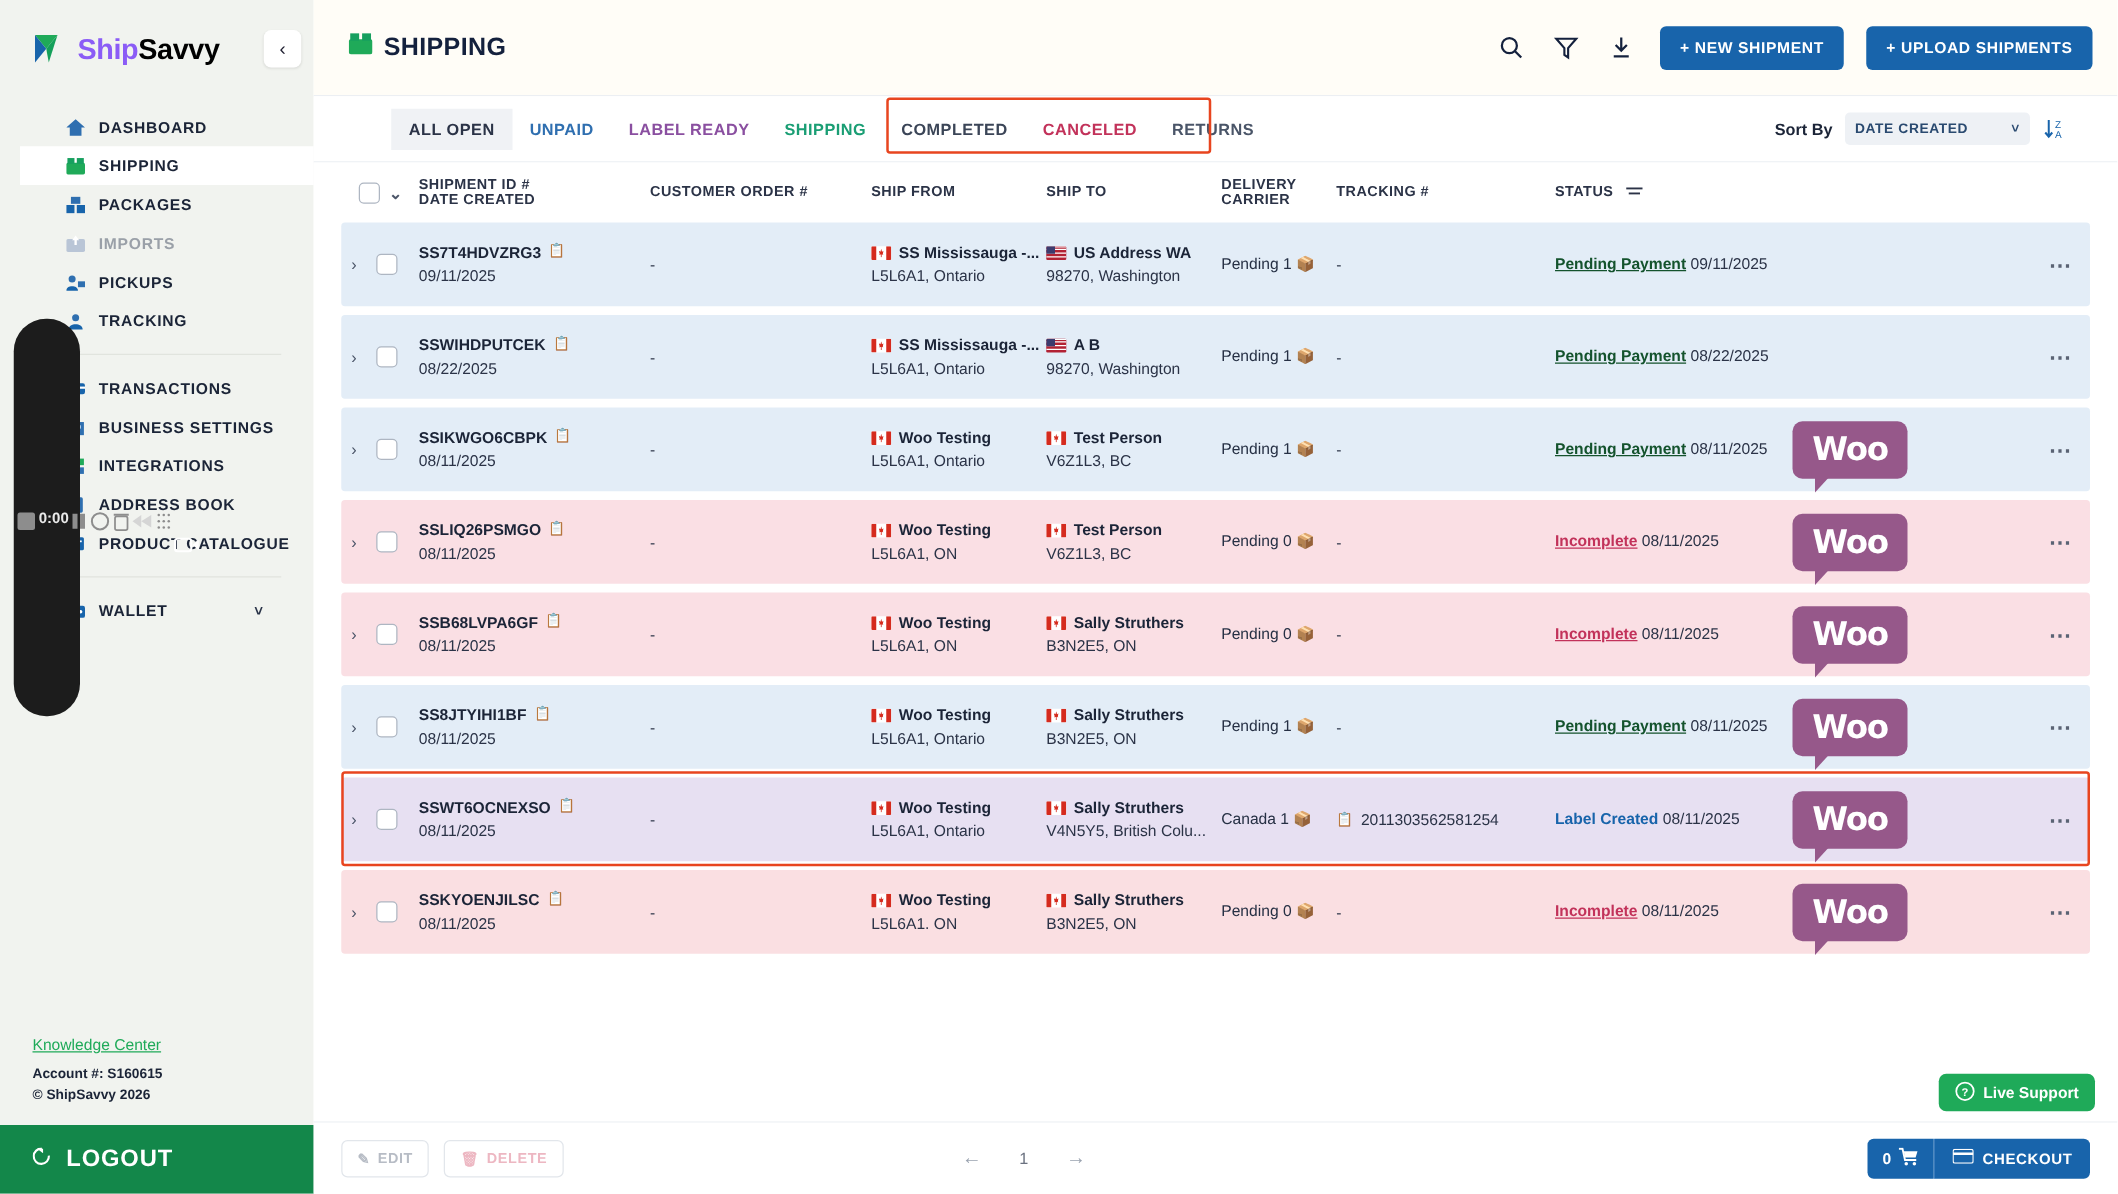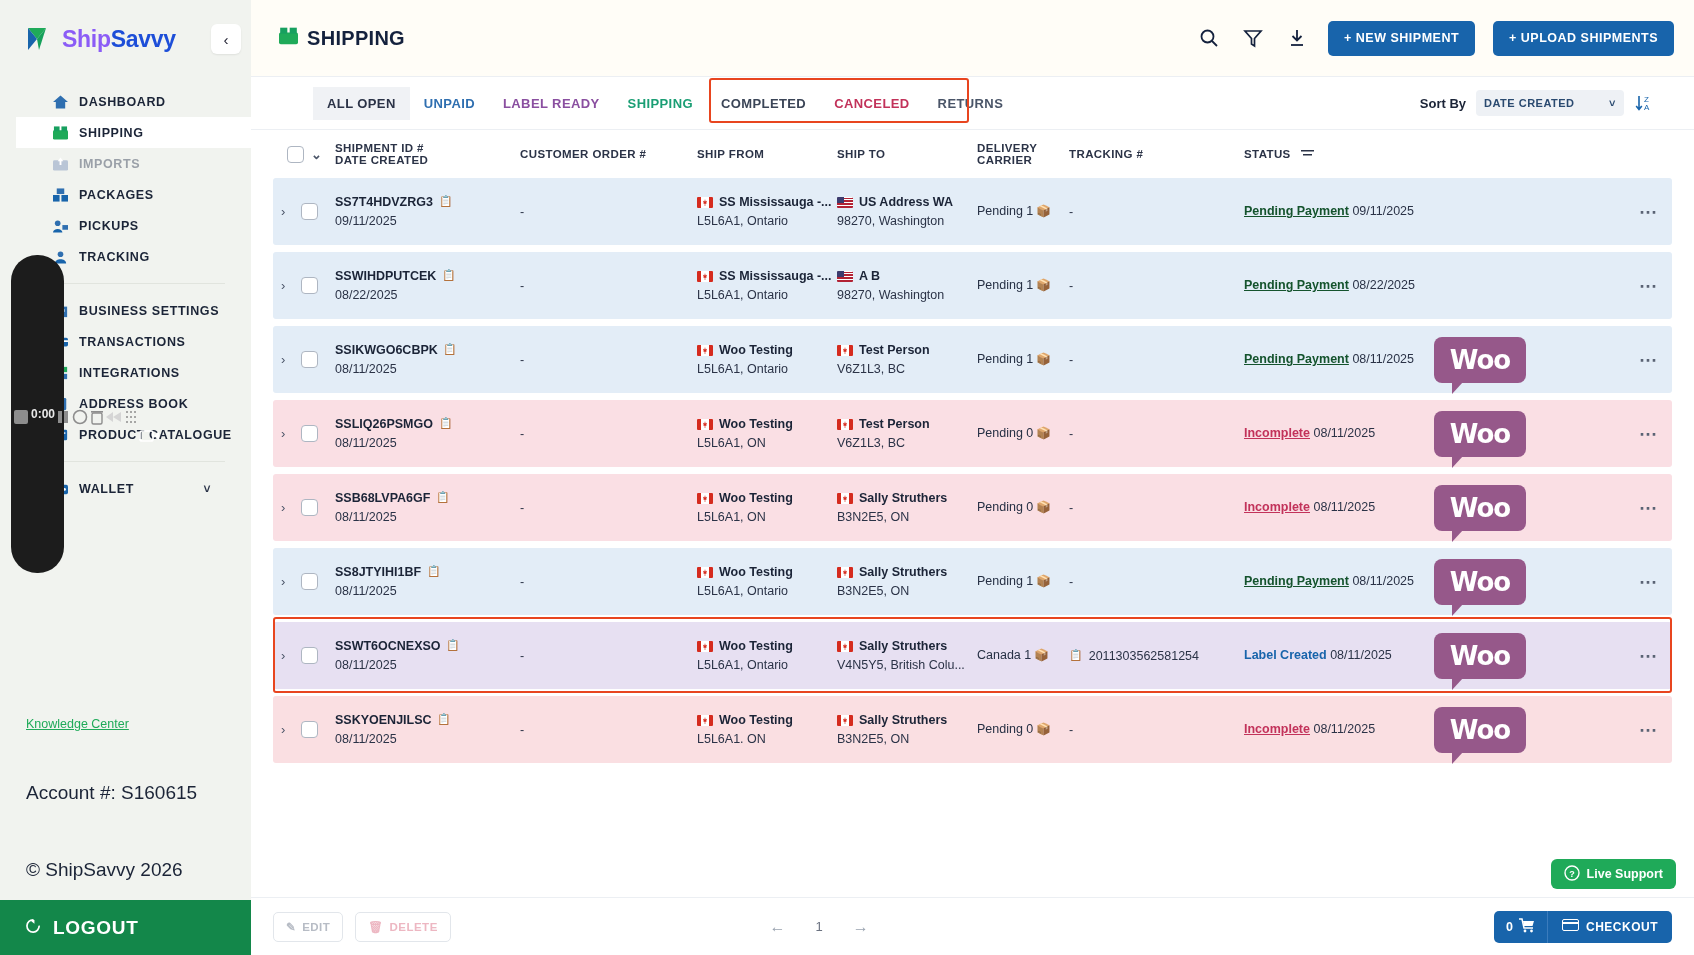--- a/index.html
+++ b/index.html
@@ -19,21 +19,21 @@
     position: relative; flex: 0 0 251px;
   }
   .brand-row {
     height: 78px; display: flex; align-items: center;
     padding-left: 26px; position: relative;
   }
   .logo-mark { width: 30px; height: 26px; position: relative; margin-right: 6px; }
   .logo-mark svg { display:block; }
   .brand-text { font-size: 23px; font-weight: 700; letter-spacing: -0.3px; }
   .brand-ship { color: #8b5cf6; }
-  .brand-savvy { color: #1d4ed8; }
+  .brand-savvy { color: #000000; }
   .collapse-btn {
     position: absolute; right: 10px; top: 24px;
     width: 30px; height: 30px; border-radius: 6px;
     background: #ffffff; display: flex; align-items: center; justify-content: center;
     color: #223; font-size: 15px; box-shadow: 0 1px 2px rgba(0,0,0,.08);
     cursor: pointer;
   }
   .nav { margin-top: 8px; }
   .nav-item {
     display: flex; align-items: center; gap: 10px;
@@ -48,21 +48,21 @@
   .nav-item.wallet { justify-content: space-between; padding-right: 40px; }
   .nav-item.wallet .chev { font-size: 12px; color: #2a3348; }
 
   .side-footer {
     margin-top: auto; padding: 0 0 16px 26px;
   }
   .kc-link {
     font-size: 12.5px; color: #1faa59; text-decoration: underline;
     display: block; margin-bottom: 8px; cursor: pointer;
   }
-  .acct { font-size: 19px; color: #1b2437; font-weight: 400; line-height: 1.5; margin-top: 48px; }
+  .acct { font-size: 11px; color: #1b2437; font-weight: 700; line-height: 1.5; }
   .logout-bar {
     height: 55px; background: #13874a; display: flex; align-items: center;
     gap: 12px; padding-left: 26px; color: #fff;
     font-size: 19px; font-weight: 700; letter-spacing: .7px; cursor: pointer;
   }
 
   
   .recorder {
     position: absolute; left: 11px; top: 255px;
     width: 53px; height: 318px; border-radius: 26px;
@@ -261,39 +261,39 @@
       <div class="nav-item active">
         <span class="ico">
           <svg width="15" height="14" viewBox="0 0 16 14">
               <rect x="0" y="4" width="16" height="10" rx="1.5" fill="#1faa59"></rect>
               <rect x="1" y="0" width="6" height="5" fill="#17a05f"></rect>
               <rect x="9" y="0" width="6" height="5" fill="#17a05f"></rect>
             </svg>
         </span>
         <span>SHIPPING</span>
       </div>
-      <div class="nav-item dim">
-        <span class="ico">
-          <svg width="15" height="14" viewBox="0 0 16 14">
-              <rect x="0" y="3" width="16" height="11" rx="1.5" fill="#b9c5d6"></rect>
-              <path d="M8 0 L11 4 L9 4 L9 8 L7 8 L7 4 L5 4 Z" fill="#fff"></path>
-            </svg>
-        </span>
-        <span>IMPORTS</span>
-      </div>
       <div class="nav-item">
         <span class="ico">
           <svg width="15" height="14" viewBox="0 0 16 14">
               <rect x="4" y="0" width="8" height="6" fill="#2f6fb0"></rect>
               <rect x="0" y="7" width="7" height="7" fill="#1864ab"></rect>
               <rect x="9" y="7" width="7" height="7" fill="#1864ab"></rect>
             </svg>
         </span>
         <span>PACKAGES</span>
       </div>
+      <div class="nav-item dim">
+        <span class="ico">
+          <svg width="15" height="14" viewBox="0 0 16 14">
+              <rect x="0" y="3" width="16" height="11" rx="1.5" fill="#b9c5d6"></rect>
+              <path d="M8 0 L11 4 L9 4 L9 8 L7 8 L7 4 L5 4 Z" fill="#fff"></path>
+            </svg>
+        </span>
+        <span>IMPORTS</span>
+      </div>
       <div class="nav-item">
         <span class="ico">
           <svg width="15" height="14" viewBox="0 0 16 14">
               <circle cx="5" cy="4" r="3" fill="#2f6fb0"></circle>
               <path d="M0 14 C0 9 10 9 10 14 Z" fill="#1864ab"></path>
               <rect x="10" y="6" width="6" height="5" fill="#2f6fb0"></rect>
             </svg>
         </span>
         <span>PICKUPS</span>
       </div>
@@ -307,35 +307,35 @@
         <span>TRACKING</span>
       </div>
     </nav>
 
     <div class="nav-sep"></div>
 
     <nav class="nav" style="margin-top:0">
       <div class="nav-item">
         <span class="ico">
           <svg width="14" height="14" viewBox="0 0 16 16">
+              <rect x="0" y="3" width="16" height="10" rx="2" fill="#1864ab"></rect>
+              <rect x="0" y="6" width="16" height="2" fill="#fff"></rect>
+            </svg>
+        </span>
+        <span>TRANSACTIONS</span>
+      </div>
+      <div class="nav-item">
+        <span class="ico">
+          <svg width="14" height="14" viewBox="0 0 16 16">
               <rect x="1" y="3" width="14" height="12" fill="#2f6fb0"></rect>
               <rect x="4" y="6" width="3" height="3" fill="#fff"></rect>
               <rect x="9" y="6" width="3" height="3" fill="#fff"></rect>
             </svg>
         </span>
         <span>BUSINESS SETTINGS</span>
-      </div>
-      <div class="nav-item">
-        <span class="ico">
-          <svg width="14" height="14" viewBox="0 0 16 16">
-              <rect x="0" y="3" width="16" height="10" rx="2" fill="#1864ab"></rect>
-              <rect x="0" y="6" width="16" height="2" fill="#fff"></rect>
-            </svg>
-        </span>
-        <span>TRANSACTIONS</span>
       </div>
       <div class="nav-item">
         <span class="ico">
           <svg width="14" height="14" viewBox="0 0 16 16">
               <rect x="1" y="1" width="6" height="6" fill="#2f6fb0"></rect>
               <rect x="9" y="1" width="6" height="6" fill="#1faa59"></rect>
               <rect x="1" y="9" width="6" height="6" fill="#1864ab"></rect>
               <rect x="9" y="9" width="6" height="6" fill="#2f6fb0"></rect>
             </svg>
         </span>

